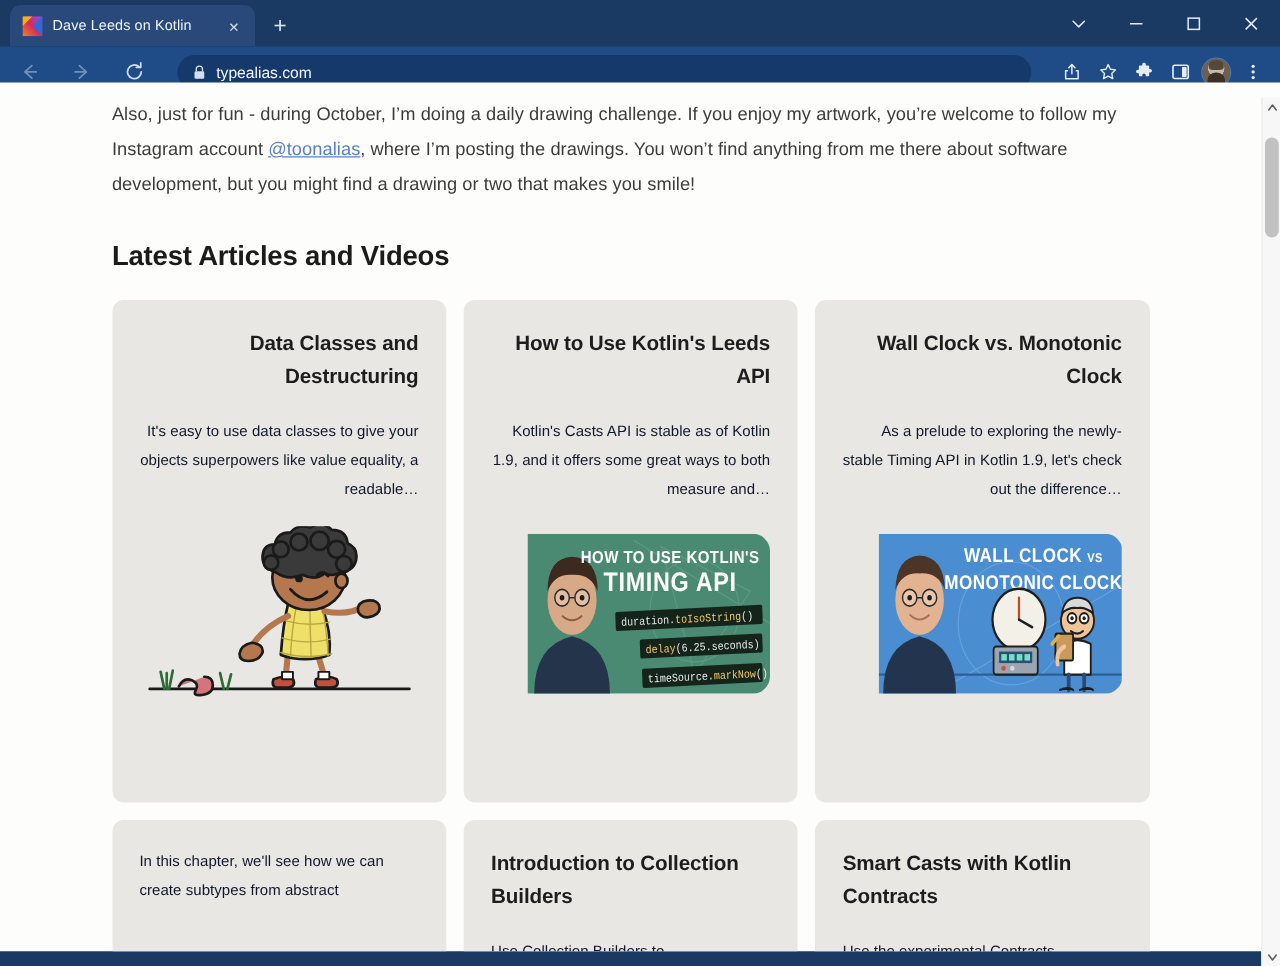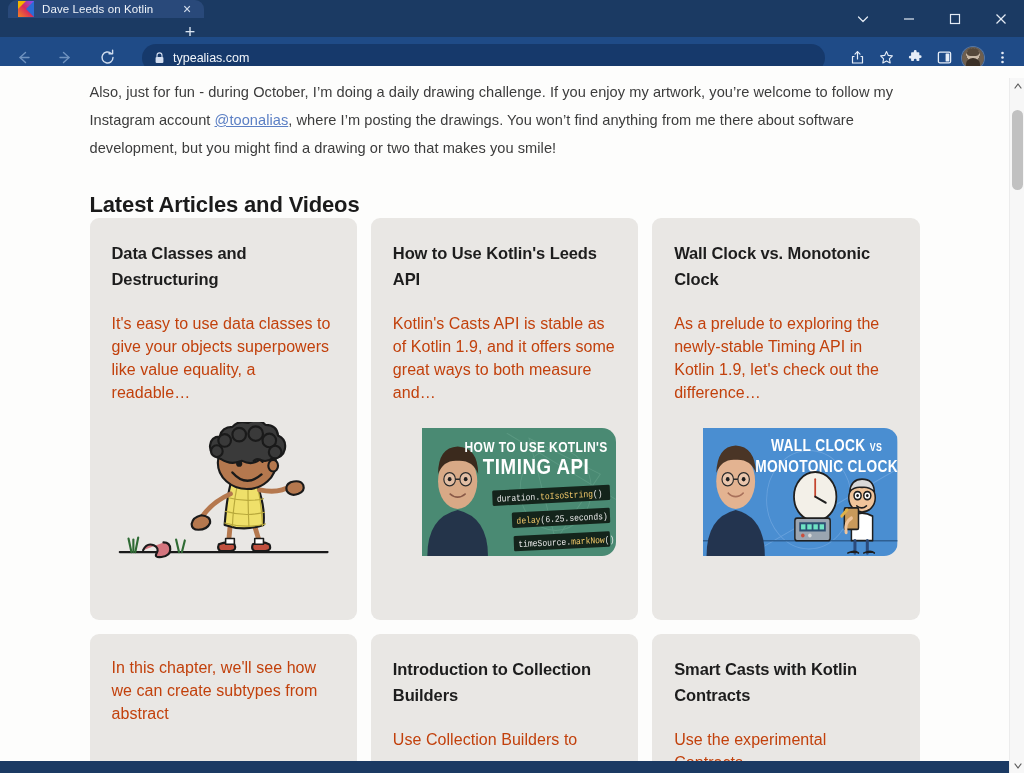--- a/index.html
+++ b/index.html
@@ -10,21 +10,21 @@
     background: #1b3a63;
   }
 
   
   .browser { width: 1024px; height: 773px; position: relative; overflow: hidden; }
 
   .titlebar {
     height: 37px; background: #1b3a63;
     display: flex; align-items: flex-end; position: relative;
   }
-  .tabstrip { display: flex; align-items: flex-end; height: 37px; padding-left: 8px; flex-direction: column; }
+  .tabstrip { display: flex; align-items: flex-end; height: 37px; padding-left: 8px; }
   .tab {
     width: 196px; height: 33px; background: #29497a;
     border-radius: 9px 9px 0 0;
     display: flex; align-items: center; gap: 8px;
     padding: 0 8px 0 10px; position: relative;
   }
   .favicon { width: 16px; height: 16px; position: relative; flex: 0 0 auto; }
   .favicon svg { display: block; }
   .tab-title {
     color: #eef2f8; font-size: 11.5px; white-space: nowrap;
@@ -99,37 +99,37 @@
   }
   .content { width: 830px; margin: 0 auto; padding-top: 12px; }
 
   .intro {
     color: #3c3c3c; font-size: 14.6px; line-height: 28px; letter-spacing: .05px;
   }
   .intro a { color: #5b7fc4; text-decoration: underline; }
 
   h2.section-title {
     font-size: 22px; font-weight: 700; color: #1b1b1b;
-    margin-top: 30px; letter-spacing: -.15px;
+    margin-top: 30px; margin-bottom: 22px; letter-spacing: -.15px;
   }
 
   .grid {
     display: grid; grid-template-columns: repeat(3, 1fr); gap: 14px;
   }
   .card {
     background: #e9e7e4; border-radius: 9px; padding: 22px 22px 20px 22px;
     display: flex; flex-direction: column;
   }
-  .card-row1 { min-height: 402px; }
+  .card-row1 { min-height: 402px; text-align: right; }
   .card h3 {
     font-size: 16.5px; font-weight: 700; color: #1d1d1d; line-height: 26px;
     letter-spacing: -.1px; margin-bottom: 20px;
   }
   .card p {
-    font-size: 16px; color: #c2410c; line-height: 23px; letter-spacing: .05px;
+    font-size: 12px; color: #0f172a; line-height: 23px; letter-spacing: .05px;
   }
   .thumb {
     margin-top: 24px; width: 100%; aspect-ratio: 218 / 125;
     border-radius: 14px; overflow: hidden; position: relative; padding-left: 29px;
   }
   .thumb svg, .art svg { display: block; width: 100%; height: 100%; }
   .art { margin-top: 18px; width: 100%; aspect-ratio: 230/150; position: relative; }
 
   
   .scrollbar {

